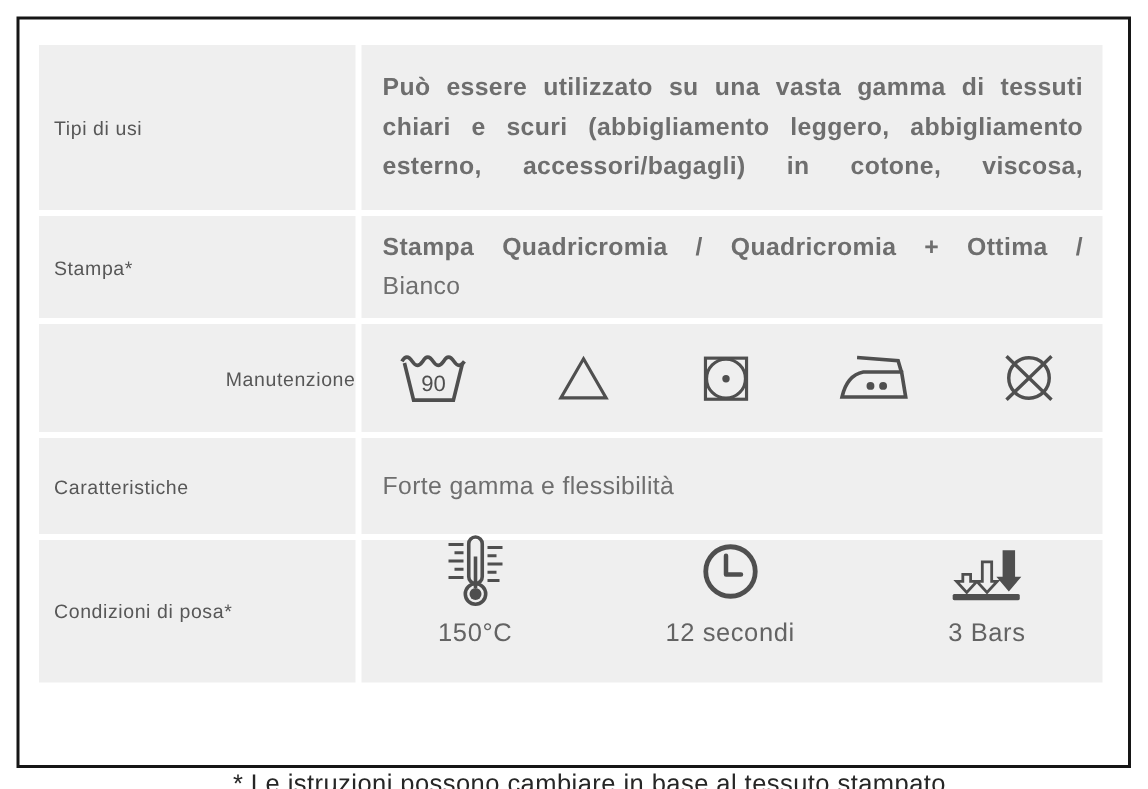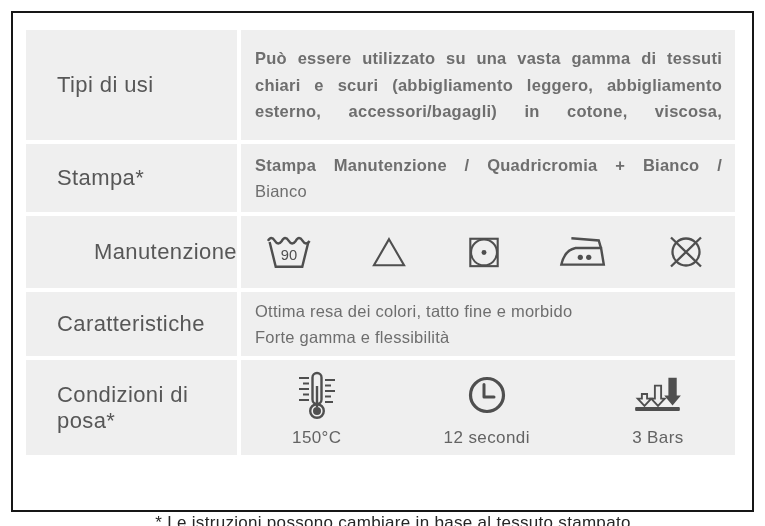--- a/index.html
+++ b/index.html
@@ -9,37 +9,37 @@
   }
   .frame {
     position:absolute; left:11px; top:11px; width:739px; height:497px;
     border:2px solid #161616; box-sizing:content-box; background:#ffffff;
   }
   .spec-table { position:absolute; left:13px; top:17px; width:709px; }
   .row { display:flex; gap:4px; margin-bottom:4px; }
   .cell { background:#efefef; box-sizing:border-box; }
   .label-cell {
     flex:0 0 211px; width:211px; display:flex; align-items:center;
-    padding-left:31px; font-size:22px; color:#575757; letter-spacing:0.4px;
+    padding-left:10px; font-size:13px; color:#575757; letter-spacing:0.4px;
   }
   .content-cell {
     flex:1; display:flex; flex-direction:column; justify-content:center;
     padding:8px 13px 8px 14px; font-size:16.5px; color:#6e6e6e;
     letter-spacing:0.25px; line-height:26.5px;
   }
   .r1 { height:110px; } .r2 { height:68px; } .r3 { height:72px;justify-content:flex-end; }
   .r4 { height:64px; } .r5 { height:95px; }
   .jline { text-align:justify; text-align-last:justify;font-weight:bold; }
   .nline { text-align:left; }
   .care-cell {
     flex-direction:row; justify-content:space-between; align-items:center;
     padding:0 27px 0 22px;
   }
   .care-icon svg { display:block; }
-  .cond-cell { flex-direction:row; justify-content:space-around; align-items:stretch; padding:6px 0 4px 0; }
+  .cond-cell { flex-direction:row; justify-content:space-around; align-items:stretch; padding:6px 0 20px 0; }
   .cond-item { display:flex; flex-direction:column; align-items:center; justify-content:flex-end; }
   .cond-glyph { height:52px; display:flex; align-items:center; }
   .cond-value { margin-top:4px; font-size:17px; color:#636363; letter-spacing:0.4px; }
   .footnote {
     position:absolute; left:13px; top:500px; width:739px; text-align:center;
     font-size:17px; color:#262626; letter-spacing:0.3px;
   }
   .ic { stroke:#4f4f4f; fill:none; stroke-width:2.3; }
   .icf { fill:#4f4f4f; stroke:none; }
   .wash-num { fill:#4f4f4f; font-size:14px; letter-spacing:0px; }
@@ -60,21 +60,21 @@
           <div class="jline">chiari e scuri (abbigliamento leggero, abbigliamento</div>
           <div class="jline">esterno, accessori/bagagli) in cotone, viscosa,</div>
         </div>
       </div>
 
       <div class="row">
         <div class="cell label-cell r2">
           <span>Stampa*</span>
         </div>
         <div class="cell content-cell r2">
-          <div class="jline">Stampa Manutenzione / Quadricromia + Bianco /</div>
+          <div class="jline">Stampa Quadricromia / Quadricromia + Ottima /</div>
           <div class="nline">Bianco</div>
         </div>
       </div>
 
       <div class="row">
         <div class="cell label-cell r3">
           <span>Manutenzione</span>
         </div>
         <div class="cell content-cell care-cell r3">
           <span class="care-icon">
@@ -111,21 +111,20 @@
             </svg>
           </span>
         </div>
       </div>
 
       <div class="row">
         <div class="cell label-cell r4">
           <span>Caratteristiche</span>
         </div>
         <div class="cell content-cell r4">
-          <div class="nline">Ottima resa dei colori, tatto fine e morbido</div>
           <div class="nline">Forte gamma e flessibilità</div>
         </div>
       </div>
 
       <div class="row">
         <div class="cell label-cell r5">
           <span>Condizioni di posa*</span>
         </div>
         <div class="cell content-cell cond-cell r5">
 

